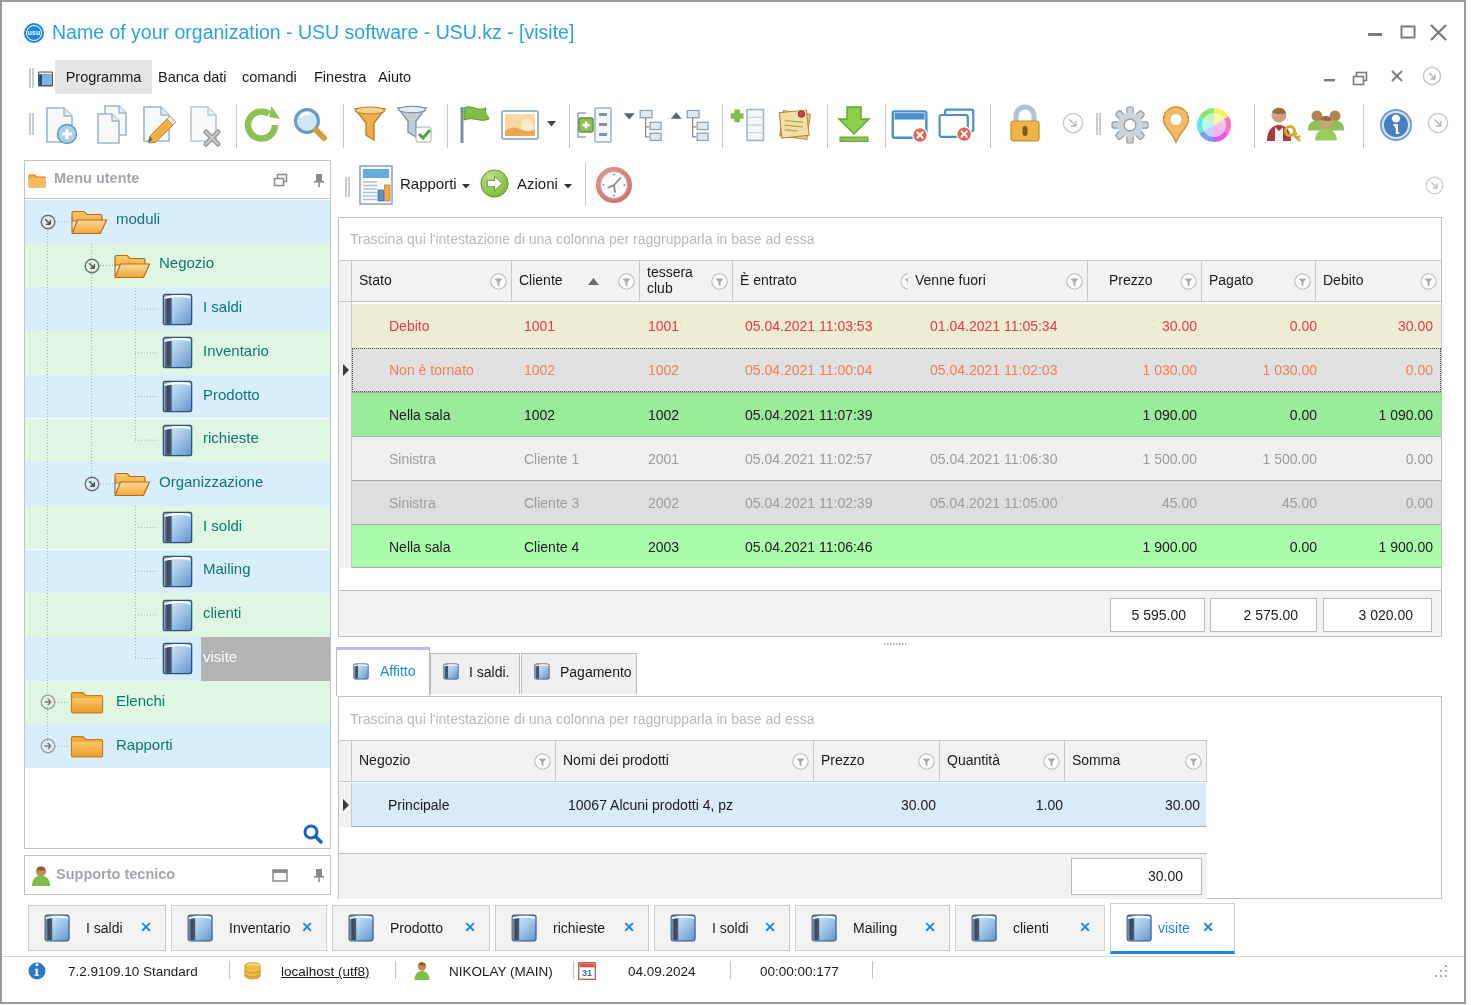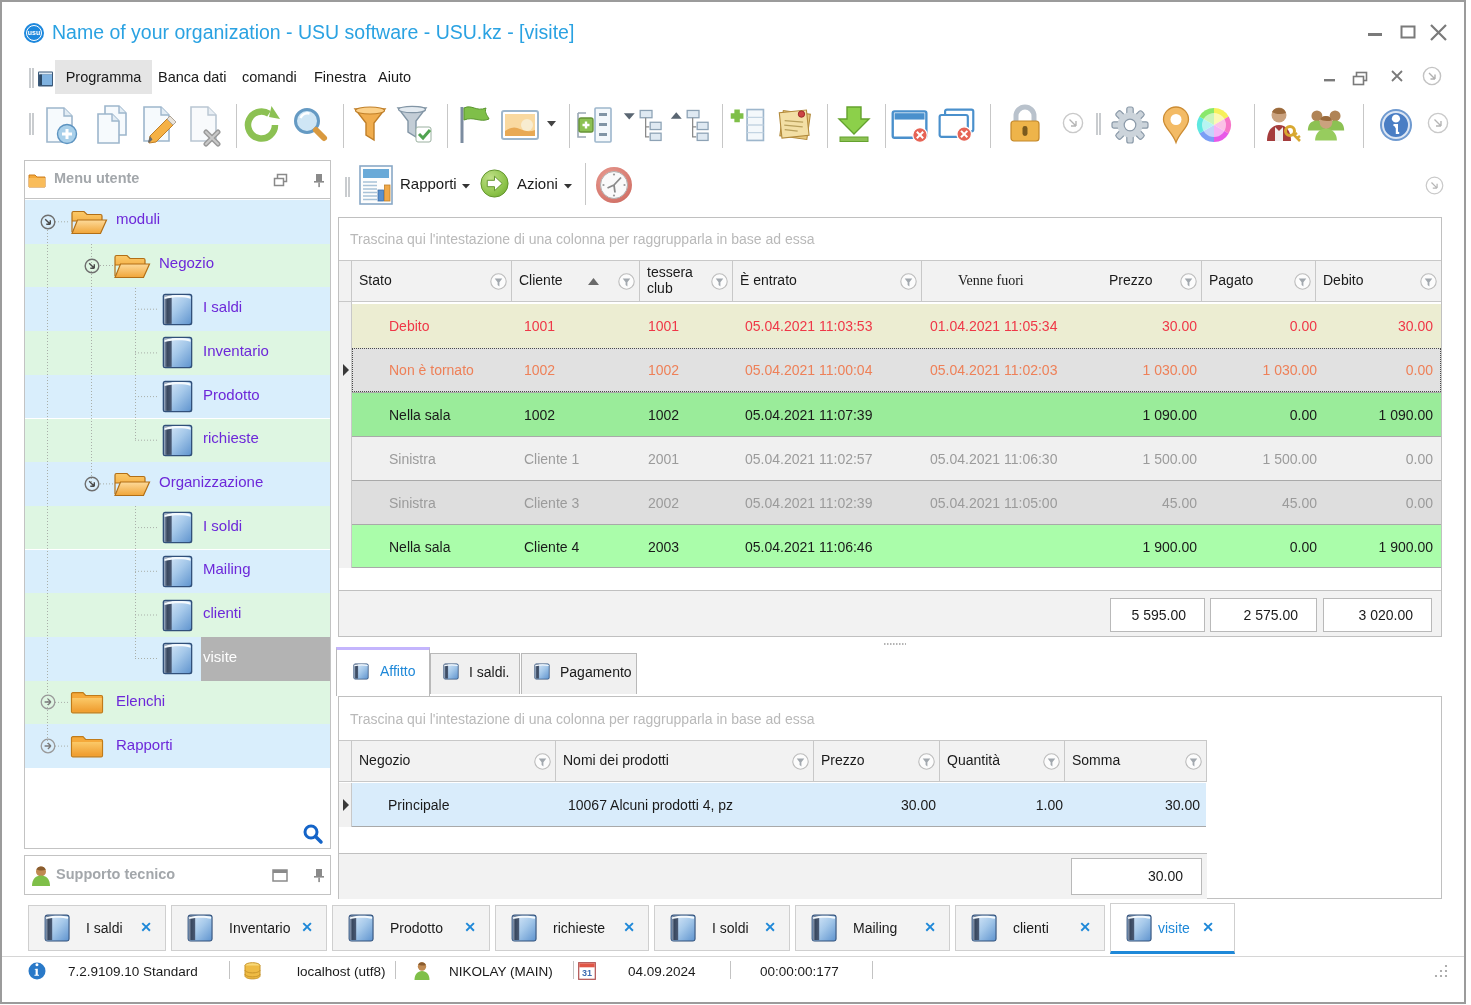--- a/index.html
+++ b/index.html
@@ -16,21 +16,21 @@
 .menuitem { position:absolute; top:0; height:34px; line-height:34px; font-size:14.5px; color:#1a1a1a; }
 
 #toolbar { position:absolute; left:2px; top:98px; width:1462px; height:60px; background:#fff; }
 .tsep { position:absolute; top:6px; height:44px; width:1px; background:#c7c7c7; }
 .ticon { position:absolute; top:5px; width:40px; height:44px; }
 
 #leftpanel { position:absolute; left:24px; top:160px; width:307px; height:689px; border:1px solid #c3c3c3; background:#fff; }
 #lp-head { position:absolute; left:0; top:0; width:100%; height:38px; border-bottom:1px solid #c3c3c3; background:#fff; }
 #lp-head .t { position:absolute; left:29px; top:9px; font-size:14.5px; font-weight:bold; color:#a3a7ab; }
 #tree { position:absolute; left:0; top:39px; width:305px; height:568px; overflow:hidden; }
-.lbl { position:absolute; font-size:15px; color:#6d28d9; }
+.lbl { position:absolute; font-size:15px; color:#0f766e; }
 #suppanel { position:absolute; left:24px; top:855px; width:307px; height:40px; border:1px solid #c3c3c3; background:#fff; }
 #suppanel .t { position:absolute; left:31px; top:10px; font-size:14.5px; font-weight:bold; color:#a3a7ab; }
 
 #bar2 { position:absolute; left:338px; top:160px; width:1124px; height:52px; background:#fff; }
 
 .grid { position:absolute; background:#fff; border:1px solid #c0c0c0; }
 .gphint { position:absolute; font-size:14px; color:#b9b9b9; }
 .hrow .hcell { position:absolute; top:0; height:40px; background:#f2f2f2; border-right:1px solid #c8c8c8; }
 .hcell .ht { position:absolute; left:7px; top:50%; transform:translateY(-50%); font-size:14px; color:#1a1a1a; white-space:pre-line; line-height:1.12; }
 .fico { position:absolute; top:12px; }
@@ -564,21 +564,21 @@
         <svg class="fico" style="right:4px;" width="17" height="17">
           <use href="#filt"></use>
         </svg>
       </div>
     <div class="hcell" style="left:394px;width:189px;">
         <span class="ht">È entrato</span>
         <svg class="fico" style="right:4px;" width="17" height="17">
           <use href="#filt"></use>
         </svg>
       </div>
-    <div class="hcell" style="left:612px;width:180px;font-family:Liberation Serif, serif;">
+    <div class="hcell" style="left:569px;width:180px;">
         <span class="ht">Venne fuori</span>
         <svg class="fico" style="right:4px;" width="17" height="17">
           <use href="#filt"></use>
         </svg>
       </div>
     <div class="hcell" style="left:763px;width:100px;">
         <span class="ht">Prezzo</span>
         <svg class="fico" style="right:4px;" width="17" height="17">
           <use href="#filt"></use>
         </svg>
@@ -805,21 +805,21 @@
     <circle cx="9" cy="9" r="8.5" fill="#2979c8"></circle>
     <path d="M9 4.2 a1.5 1.5 0 1 0 -0.1 0 z M7.6 6.8 h2.2 v6 h1.2 v1 h-4.6 v-1 h1.2 v-5 h-1.2 z" fill="#fff"></path>
   </svg>
   <span class="st" style="left:68px;">7.2.9109.10 Standard</span>
   <span class="ssep" style="left:229px;"></span>
   <svg class="abs" style="left:243px;top:962px;" width="19" height="18" viewBox="0 0 19 18">
     <ellipse cx="9.5" cy="3.5" rx="7.5" ry="2.8" fill="#f8d978" stroke="#c89428" stroke-width="1"></ellipse>
     <path d="M2 3.5 v10.5 c0 1.6 3.4 2.9 7.5 2.9 s7.5 -1.3 7.5 -2.9 V3.5" fill="#eebb44" stroke="#c89428" stroke-width="1"></path>
     <path d="M2 8 c0 1.6 3.4 2.9 7.5 2.9 S17 9.6 17 8 M2 12 c0 1.6 3.4 2.9 7.5 2.9 s7.5 -1.3 7.5 -2.9" fill="none" stroke="#c89428" stroke-width="1"></path>
   </svg>
-  <span class="st" style="left:297px;">localhost (utf8)</span>
+  <span class="st" style="left:281px;text-decoration:underline;">localhost (utf8)</span>
   <span class="ssep" style="left:395px;"></span>
   <svg class="abs" style="left:412px;top:961px;" width="19" height="20" viewBox="0 0 19 20">
     <circle cx="10" cy="5.5" r="4.2" fill="#c08a52"></circle>
     <path d="M10 1.3 a4.2 4.2 0 0 1 3.9 2.7 c-2.7 1.1 -6.1 0.6 -7.8 -0.5 a4.2 4.2 0 0 1 3.9 -2.2z" fill="#8a5c2e"></path>
     <path d="M2.5 19 c0 -5.5 3 -9 7.5 -9 s7.5 3.5 7.5 9 z" fill="#7fbf49"></path>
   </svg>
   <span class="st" style="left:449px;">NIKOLAY (MAIN)</span>
   <span class="ssep" style="left:573px;"></span>
   <svg class="abs" style="left:578px;top:962px;" width="18" height="18" viewBox="0 0 18 18">
     <rect x="0.7" y="0.7" width="16.6" height="16.6" fill="#fff" stroke="#b05050" stroke-width="1.2"></rect>

